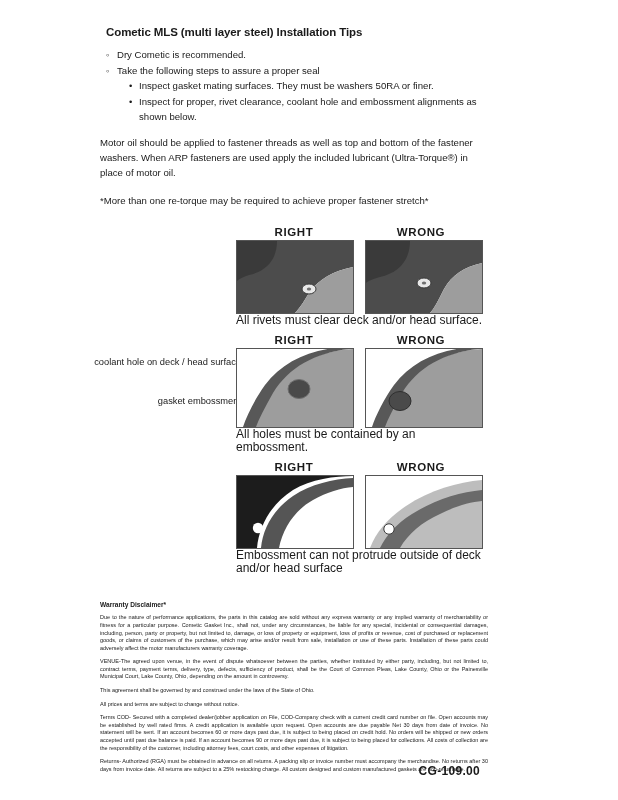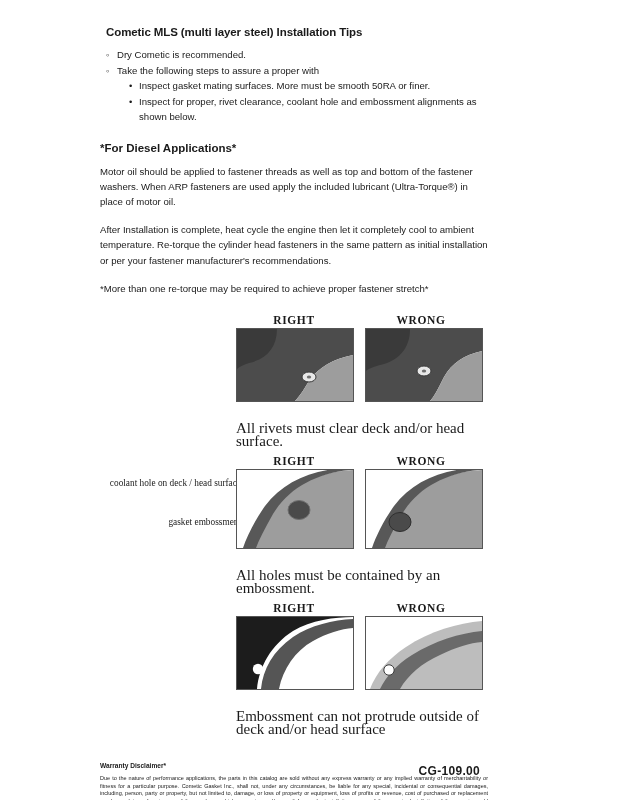--- a/index.html
+++ b/index.html
@@ -75,21 +75,20 @@
     margin: 10px 0 0 56px;
     max-width: 450px;
   }
   p.para + p.para {
     margin-top: 13px;
   }
   
   .figures {
     margin-top: 18px;
     margin-left: 192px;
-    font-family: Liberation Serif, serif;
   }
   .fig-group {
     margin-bottom: 7px;
     position: relative;
   }
   .fig-labels {
     display: flex;
     gap: 11px;
   }
   .fig-label {
@@ -107,22 +106,22 @@
   .fig-box {
     width: 116px;
     height: 72px;
     border: 1px solid #555;
     overflow: hidden;
     position: relative;
     background: #ffffff;
   }
   .fig-box.tall { height: 78px; }
   .fig-cap {
-    font-size: 15px;
-    margin-top: 20px;
+    font-size: 12px;
+    margin-top: 0;
     line-height: 13px;
   }
   
   .callouts {
     position: absolute;
     left: -155px;
     top: 22px;
     width: 160px;
     text-align: right;
     font-size: 9.3px;
@@ -171,31 +170,29 @@
 </head>
 <body>
 
 <div class="page">
 
   <h1 class="title">Cometic MLS (multi layer steel) Installation Tips</h1>
 
   <ul class="bullets">
     <li>Dry Cometic is recommended.</li>
     <li>
-      <span>Take the following steps to assure a proper with</span>
+      <span>Take the following steps to assure a proper seal</span>
       <ul class="sub">
-        <li>Inspect gasket mating surfaces.  More must be smooth 50RA or finer.</li>
+        <li>Inspect gasket mating surfaces.  They must be washers 50RA or finer.</li>
         <li>Inspect for proper, rivet clearance, coolant hole and embossment alignments as shown below.</li>
       </ul>
     </li>
   </ul>
 
-  <h2 class="subtitle">*For Diesel Applications*</h2>
   <p class="para">Motor oil should be applied to fastener threads as well as top and bottom of the fastener washers. When ARP fasteners are used apply the included lubricant (Ultra-Torque®) in place of motor oil.</p>
-  <p class="para">After Installation is complete, heat cycle the engine then let it completely cool to ambient temperature. Re-torque the cylinder head fasteners in the same pattern as initial installation or per your fastener manufacturer's recommendations.</p>
   <p class="para">*More than one re-torque may be required to achieve proper fastener stretch*</p>
 
   <div class="figures">
 
     <div class="fig-group">
       <div class="fig-labels">
         <div class="fig-label">RIGHT</div>
         <div class="fig-label">WRONG</div>
       </div>
       <div class="fig-row">

